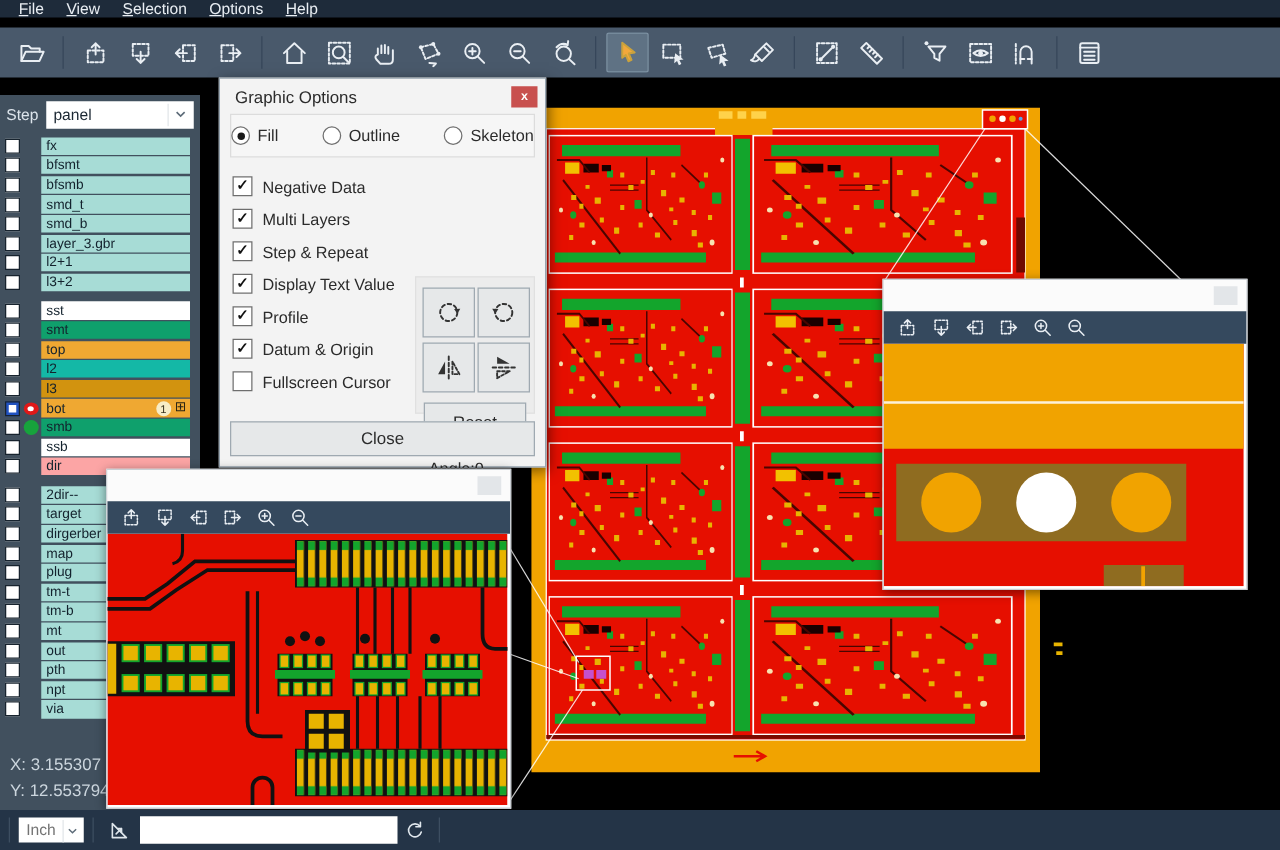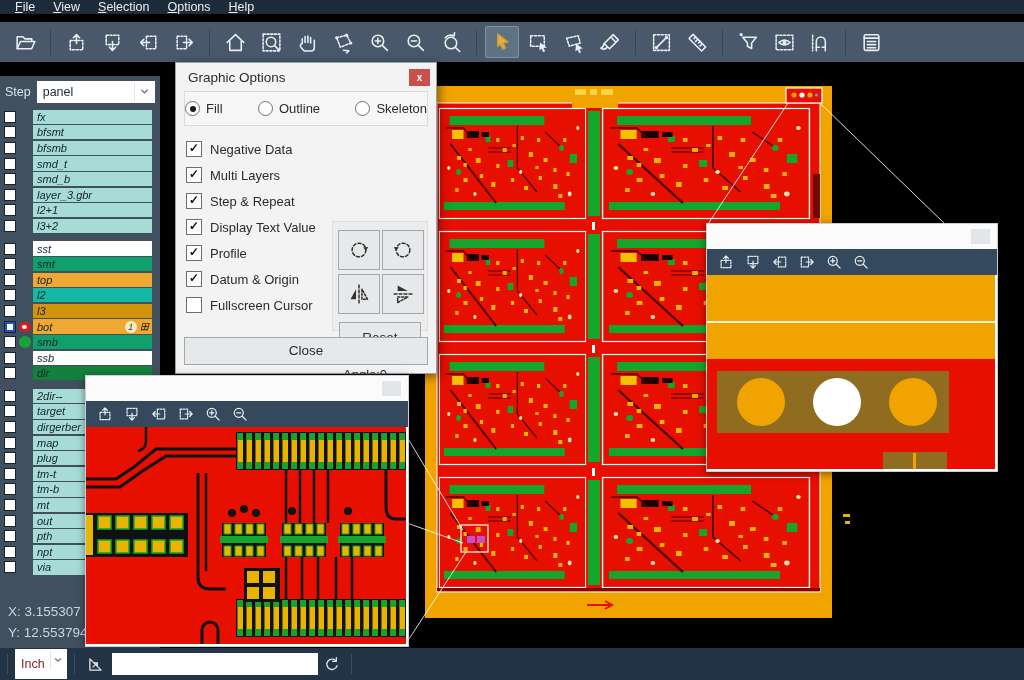--- a/index.html
+++ b/index.html
@@ -32,21 +32,21 @@
   .lr-check{width:10px;height:10px;background:#fff;border:1px solid #17232e;margin-left:4px;flex:none;
             display:flex;align-items:center;justify-content:center;}
   .lr-check.checked{background:#2052c0;}
   .lr-check-inner{width:6px;height:6px;background:#fff;display:block;}
   .lr-ind{width:17px;flex:none;display:flex;align-items:center;justify-content:center;}
   .dot{width:12px;height:10px;border-radius:50%;display:flex;align-items:center;justify-content:center;}
   .dot.red{background:#e01818;}
   .dot.red span{width:5px;height:4px;border-radius:50%;background:#fff;display:block;}
   .dot.green{width:12px;height:12px;background:#17a33c;border-radius:50%;}
   .lr-name{flex:1;height:14.2px;font-size:11px;line-height:14px;color:#13222d;padding-left:4px;
-           margin-right:8px;display:flex;align-items:center;white-space:nowrap;overflow:hidden;font-style:italic;}
+           margin-right:8px;display:flex;align-items:center;white-space:nowrap;overflow:hidden;}
   .lr-label{flex:1;}
   .lr-badge{width:12px;height:12px;border-radius:50%;background:#f7ecc6;color:#3a3320;font-size:9px;
             display:flex;align-items:center;justify-content:center;margin-right:3px;flex:none;}
   .lr-grid{font-size:11px;color:#2a2414;margin-right:3px;flex:none;line-height:11px;}
   .layer-sep{height:7px;}
   .coords{position:absolute;left:8px;bottom:4px;color:#ccd6de;font-size:13.5px;line-height:1.55;}
   
   .canvas{position:absolute;left:160px;top:62px;right:0;bottom:32px;background:#000;overflow:hidden;z-index:1;}
   .panel-svg{position:absolute;left:265px;top:24px;}
   .overlay-svg{position:absolute;left:0;top:0;pointer-events:none;}
@@ -86,22 +86,22 @@
   .gd-tbtn .ic{width:26px;height:26px;stroke-width:1.3;}
   .gd-reset{display:block;width:80px;height:30px;margin:8px auto 0;background:#e6e8e9;
             border:1px solid #9fa9b1;font-size:13.5px;text-align:center;line-height:30px;}
   .gd-info{margin:10px 0 0 10px;line-height:1.7;}
   .gd-close{position:absolute;left:8px;right:8px;bottom:8px;height:26px;background:#e6e8e9;
             border:1px solid #9fa9b1;text-align:center;line-height:26px;font-size:13.5px;}
   
   .statusbar{position:absolute;left:0;right:0;bottom:0;height:32px;background:#243447;z-index:50;
              display:flex;align-items:center;}
   .sb-sep{width:1px;height:20px;background:#3d4e61;margin:0 7px;flex:none;}
-  .sb-unit{width:46px;height:30px;background:#fff;display:flex;align-items:center;padding-left:6px;
-           font-size:12.5px;color:#7f1d1d;position:relative;flex:none;}
+  .sb-unit{width:46px;height:20px;background:#fff;display:flex;align-items:center;padding-left:6px;
+           font-size:12.5px;color:#737373;position:relative;flex:none;}
   .sb-unit .step-chev{width:14px;}
   .sb-iconbtn{width:26px;height:24px;display:flex;align-items:center;justify-content:center;color:#dfe6ec;flex:none;}
   .sb-iconbtn .ic{width:19px;height:19px;}
   .sb-input{width:196px;height:22px;background:#fff;border:none;margin-left:4px;flex:none;
             font-size:12.5px;padding:0 5px;font-family:"Liberation Sans",sans-serif;}
   .sb-status{color:#f0a232;font-size:13.5px;margin-left:4px;white-space:nowrap;}
 </style>
 </head>
 <body>
 
@@ -396,21 +396,21 @@
       <div class="layer-row">
         <span class="lr-check"></span>
         <span class="lr-ind"></span>
         <span class="lr-name" style="background: rgb(255, 255, 255);">
           <span class="lr-label">ssb</span>
         </span>
       </div>
       <div class="layer-row">
         <span class="lr-check"></span>
         <span class="lr-ind"></span>
-        <span class="lr-name" style="background: #15803d; justify-content: center;">
+        <span class="lr-name" style="background: #fca5a5; justify-content: center;">
           <span class="lr-label">dir</span>
         </span>
       </div>
       <div class="layer-sep"></div>
       <div class="layer-row">
         <span class="lr-check"></span>
         <span class="lr-ind"></span>
         <span class="lr-name" style="background: rgb(167, 220, 214);">
           <span class="lr-label">2dir--</span>
         </span>

